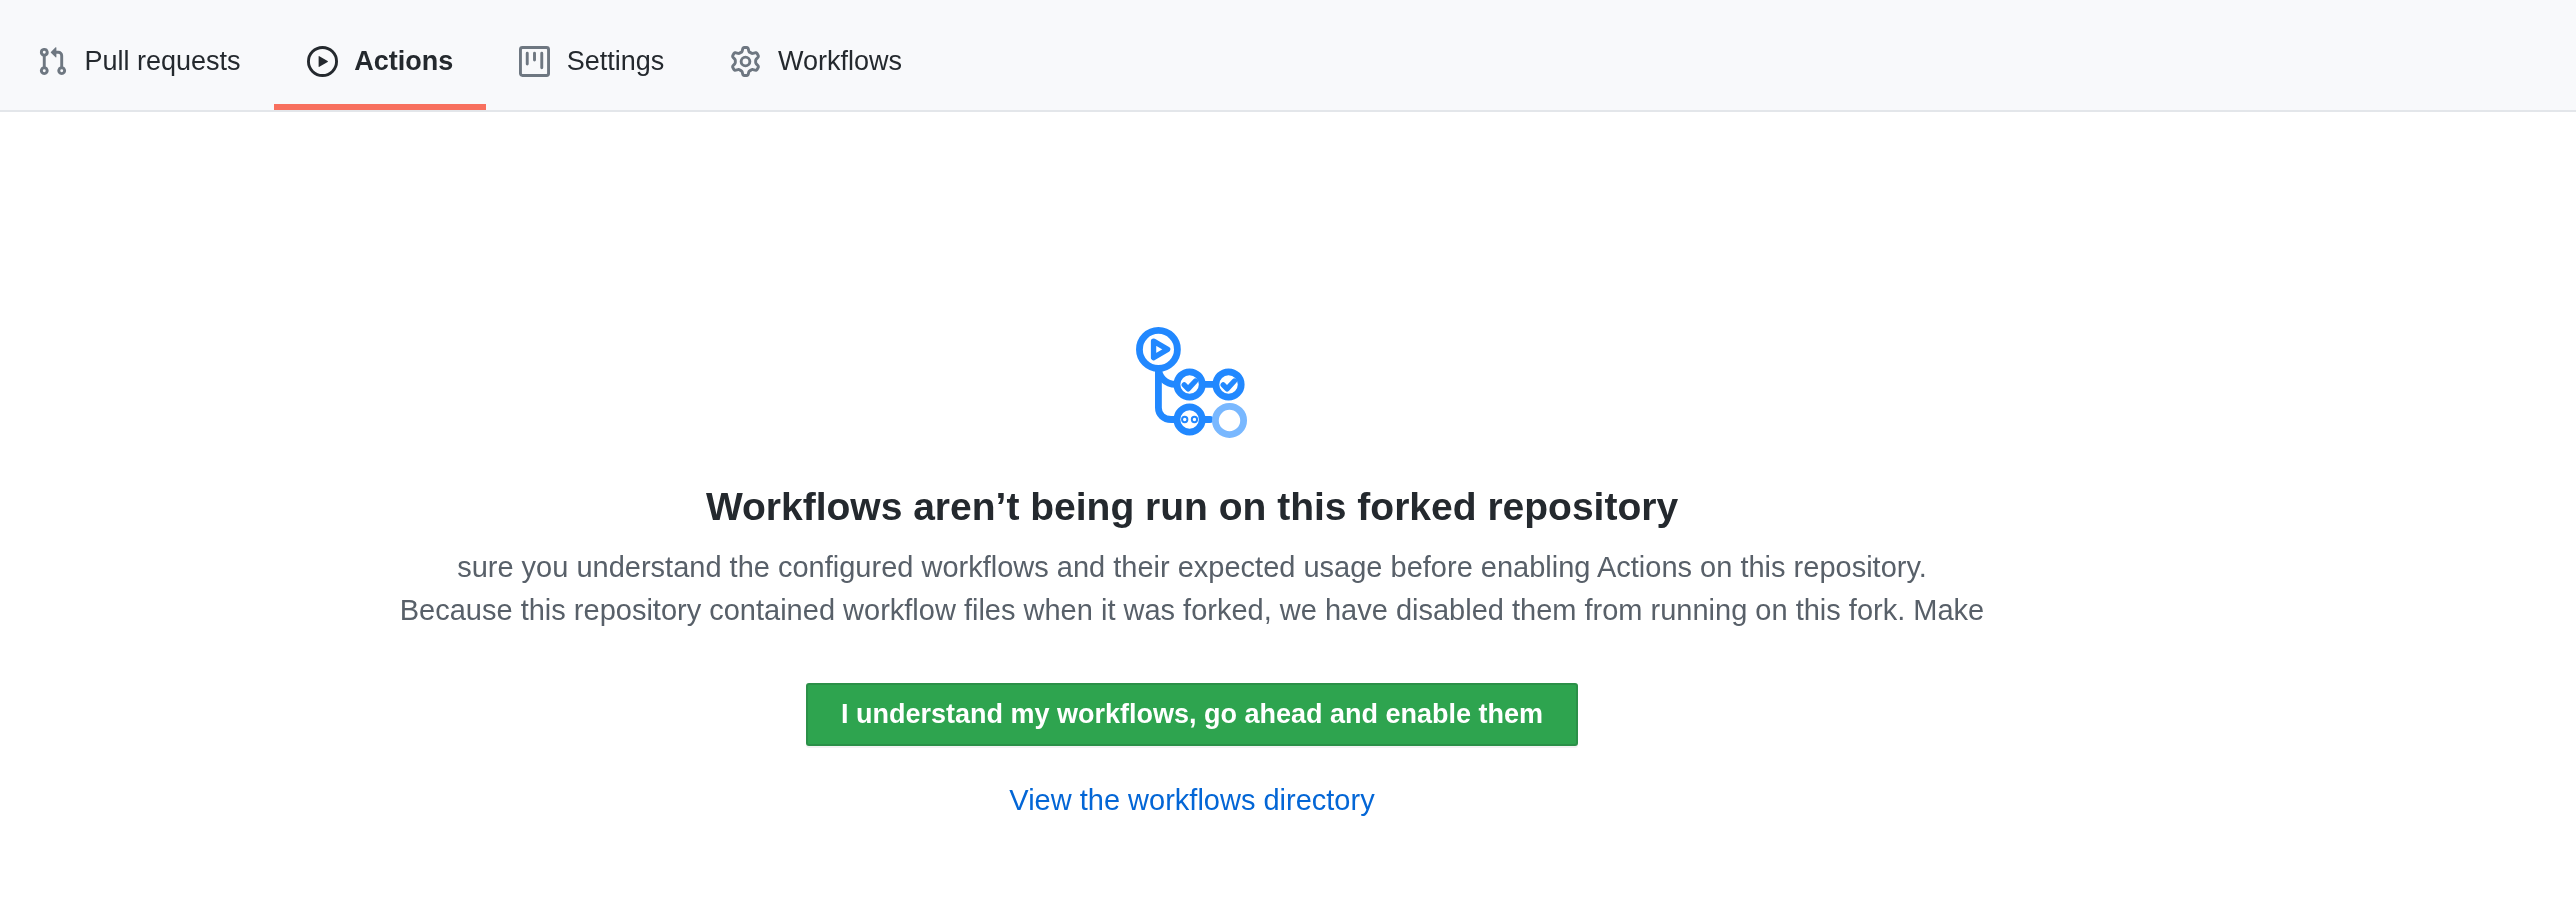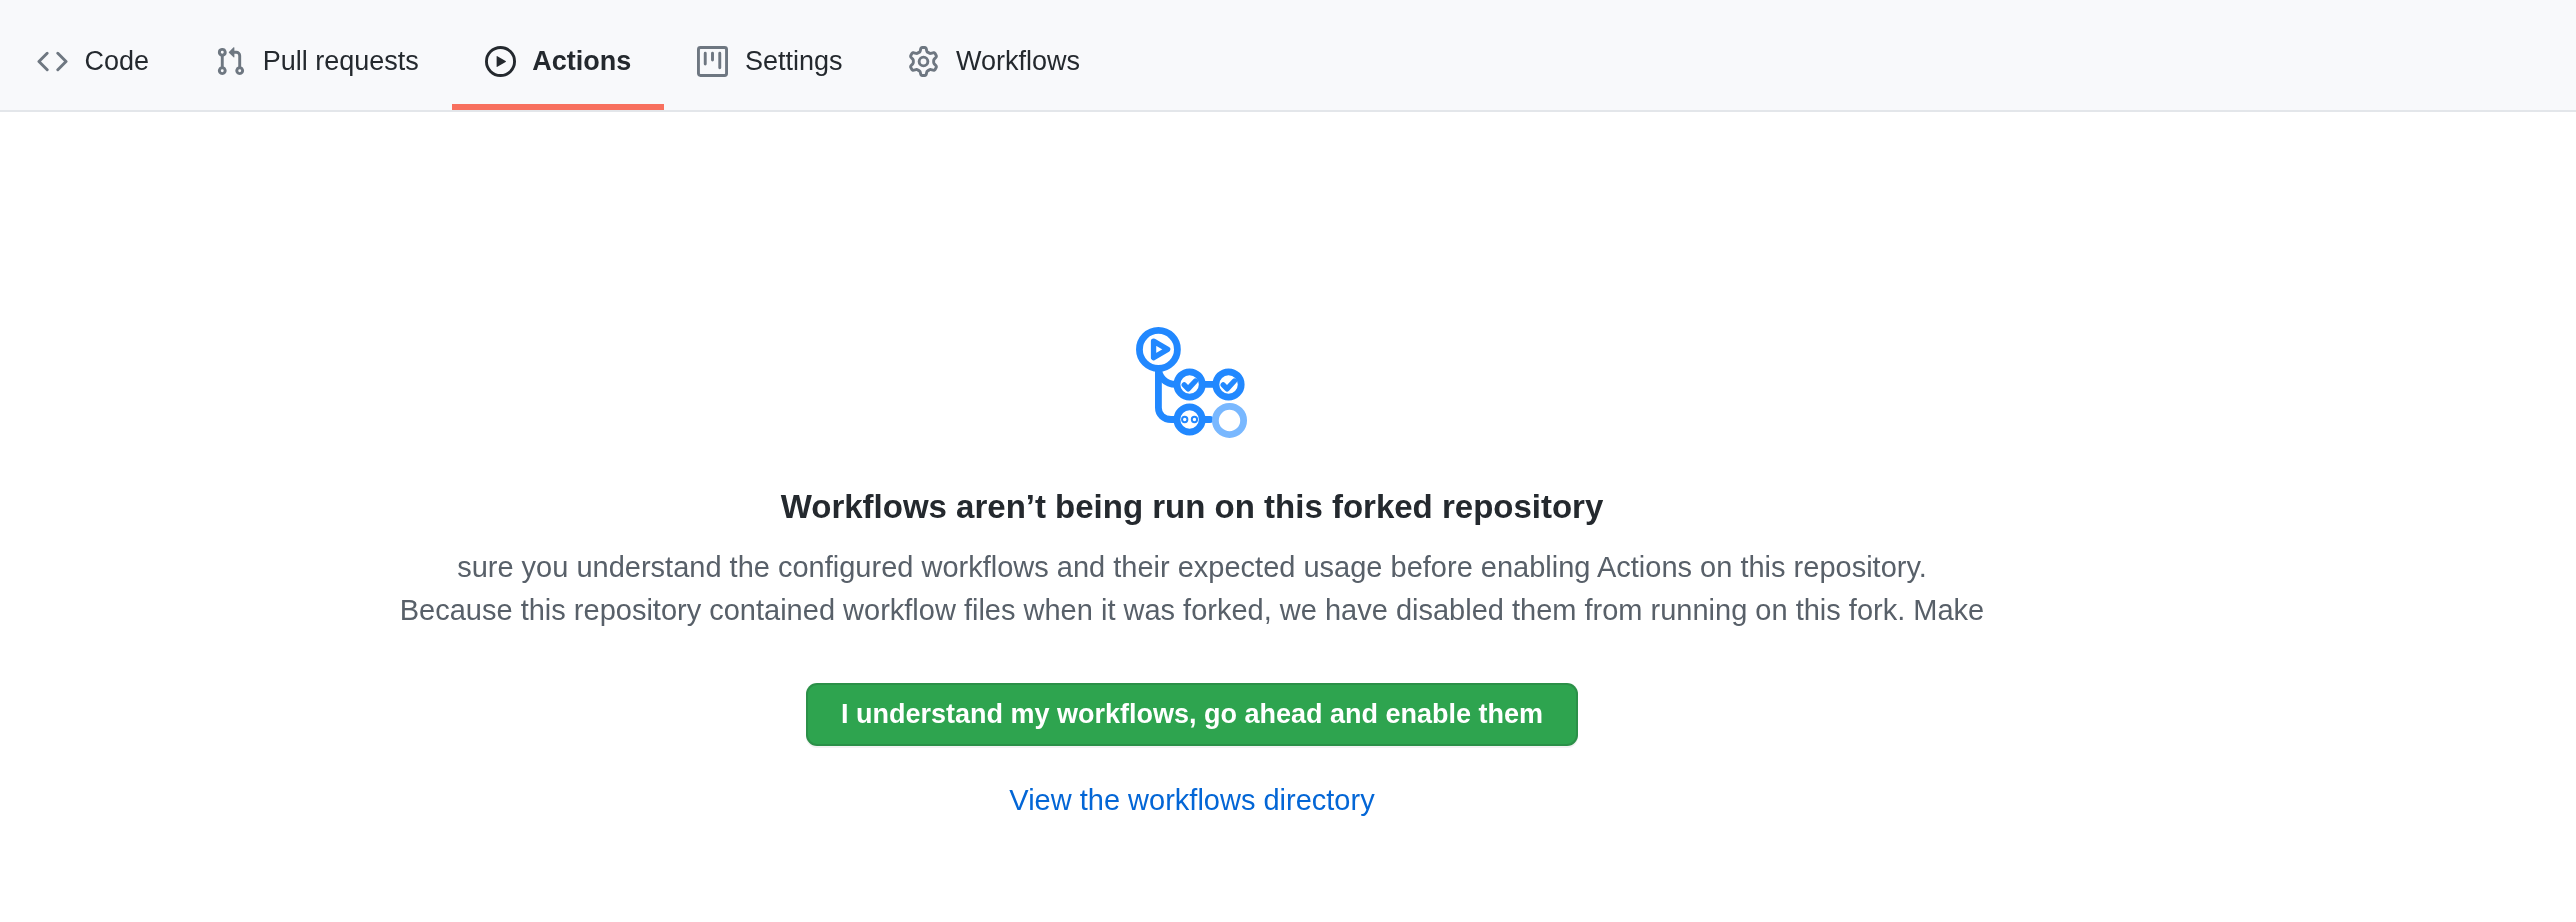--- a/index.html
+++ b/index.html
@@ -42,21 +42,21 @@
   .main {
     width: 2384px;              
     display: flex;
     flex-direction: column;
     align-items: center;
   }
   .illustration { margin-top: 215px; width: 113px; height: 111px; }
 
   .blankslate-heading {
     margin: 43px 0 0 0;
-    font-size: 33px;
+    font-size: 39px;
     line-height: 51px;
     font-weight: 700;
     color: #24292e;
     text-align: center;
   }
   .blankslate-desc {
     margin: 13.7px 0 0 0;
     font-size: 29px;
     line-height: 43px;
     color: #586069;
@@ -67,45 +67,39 @@
   .enable-btn {
     margin-top: 51px;
     height: 63px;
     padding: 8px 33px;
     font-family: inherit;
     font-size: 27px;
     font-weight: 700;
     color: #ffffff;
     background: #2ea44f;
     border: 2px solid rgba(27,31,35,0.15);
-    border-radius: 11px;
+    border-radius: 3px;
     box-shadow: 0 2px 0 rgba(27,31,35,0.06);
     cursor: pointer;
   }
 
   .dir-link {
     margin-top: 37px;
     font-size: 29px;
     line-height: 1.2;
     color: #0366d6;
     text-decoration: none;
     cursor: pointer;
   }
 </style>
 </head>
 <body>
 
 <nav class="tabbar">
 
-  <a class="tab">
-    <svg class="octicon" viewBox="0 0 16 16" aria-hidden="true">
-      <path d="M4.72 3.22a.75.75 0 011.06 1.06L2.06 8l3.72 3.72a.75.75 0 11-1.06 1.06L.47 8.53a.75.75 0 010-1.06l4.25-4.25zm6.56 0a.75.75 0 10-1.06 1.06L13.94 8l-3.72 3.72a.75.75 0 101.06 1.06l4.25-4.25a.75.75 0 000-1.06l-4.25-4.25z"></path>
-    </svg>
-    <span>Code</span>
-  </a>
 
   <a class="tab">
     <svg class="octicon" viewBox="0 0 16 16" aria-hidden="true">
       <path d="M7.177 3.073L9.573.677A.25.25 0 0110 .854v4.792a.25.25 0 01-.427.177L7.177 3.427a.25.25 0 010-.354zM3.75 2.5a.75.75 0 100 1.5.75.75 0 000-1.5zm-2.25.75a2.25 2.25 0 113 2.122v5.256a2.251 2.251 0 11-1.5 0V5.372A2.25 2.25 0 011.5 3.25zM11 2.5h-1V4h1a1 1 0 011 1v5.628a2.251 2.251 0 101.5 0V5A2.5 2.5 0 0011 2.5zm1 10.25a.75.75 0 111.5 0 .75.75 0 01-1.5 0zM3.75 12a.75.75 0 100 1.5.75.75 0 000-1.5z"></path>
     </svg>
     <span>Pull requests</span>
   </a>
 
   <a class="tab active">
     <svg class="octicon" viewBox="0 0 16 16" aria-hidden="true">

